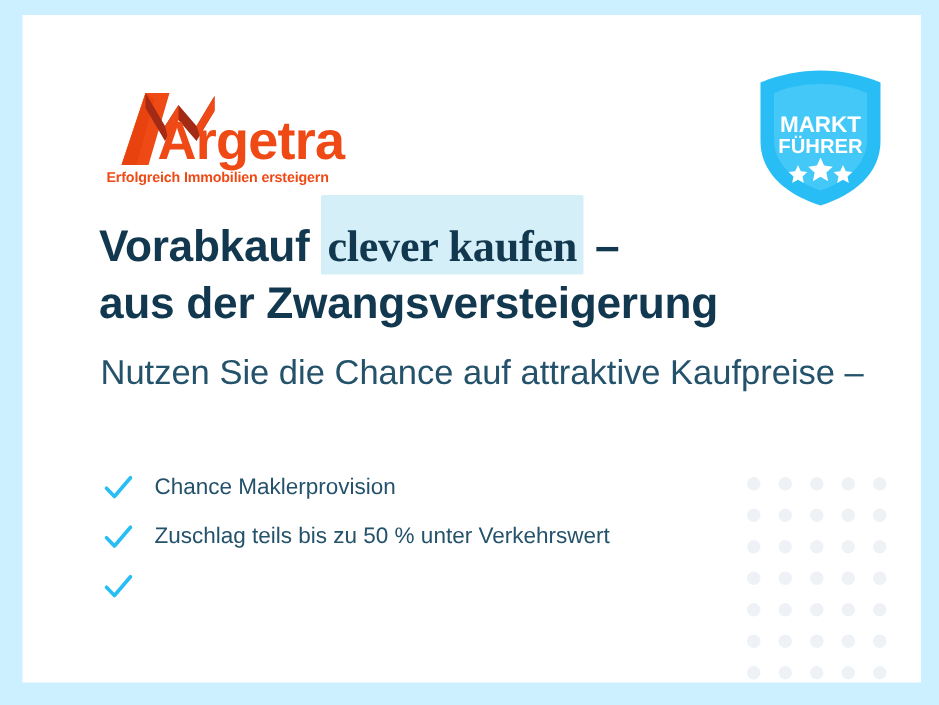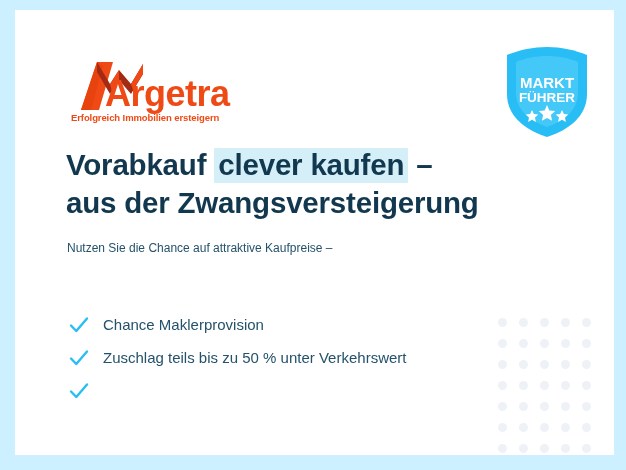--- a/index.html
+++ b/index.html
@@ -81,32 +81,33 @@
     width: 480px;
     font-size: 29.5px;
     font-weight: bold;
     line-height: 38px;
     color: #11384F;
     letter-spacing: -0.2px;
   }
   .headline .hl-line { white-space: nowrap; }
   .headline .mark {
     background: #D5EFF8;
-    padding: 0 4px 2px 4px;
+    padding: 19px 4px 2px 4px;
     border-radius: 1px;
+    font-family: Liberation Serif, serif;
   }
   .headline .dash { color: #11384F; }
 
   
   .subheadline {
     position: absolute;
     left: 52px;
     top: 224px;
     width: 470px;
-    font-size: 12px;
+    font-size: 23px;
     font-weight: normal;
     line-height: 29px;
     color: #24526B;
   }
   .subheadline .sub-line { white-space: nowrap; display: block; }
 
   
   .bullets {
     position: absolute;
     left: 53px;

